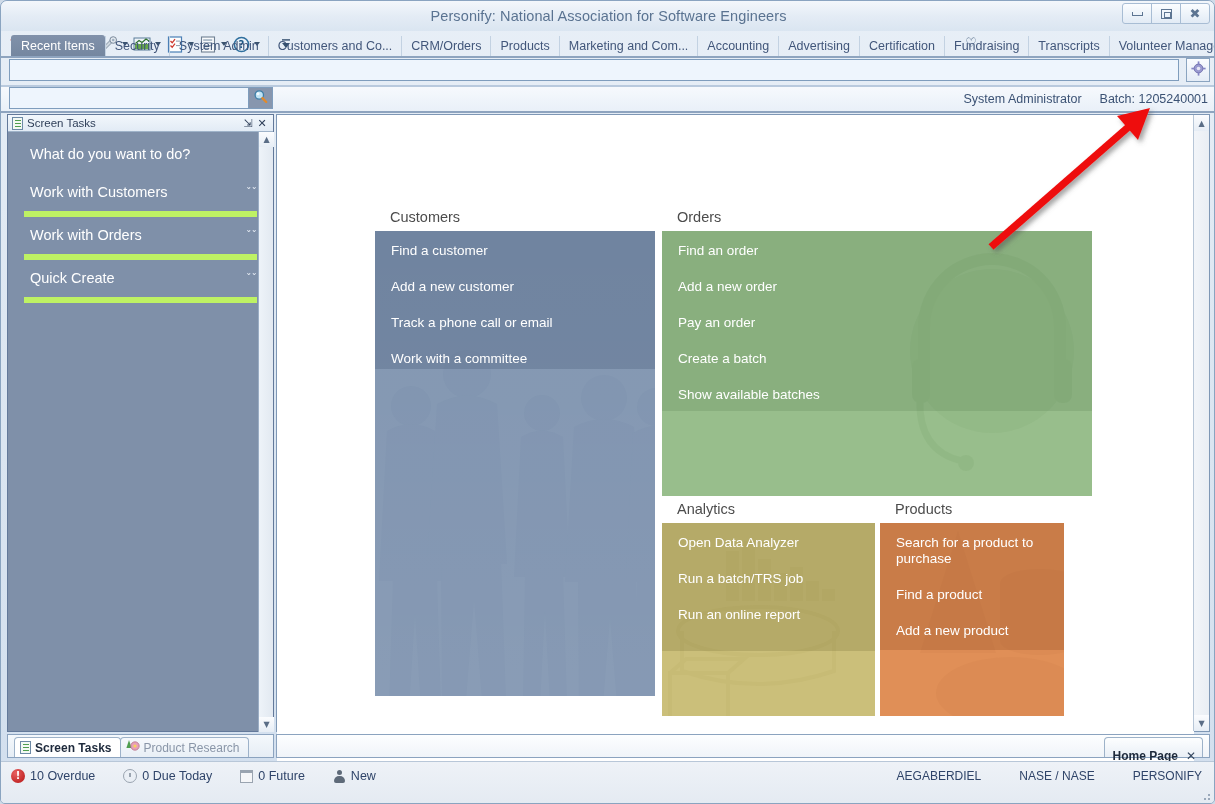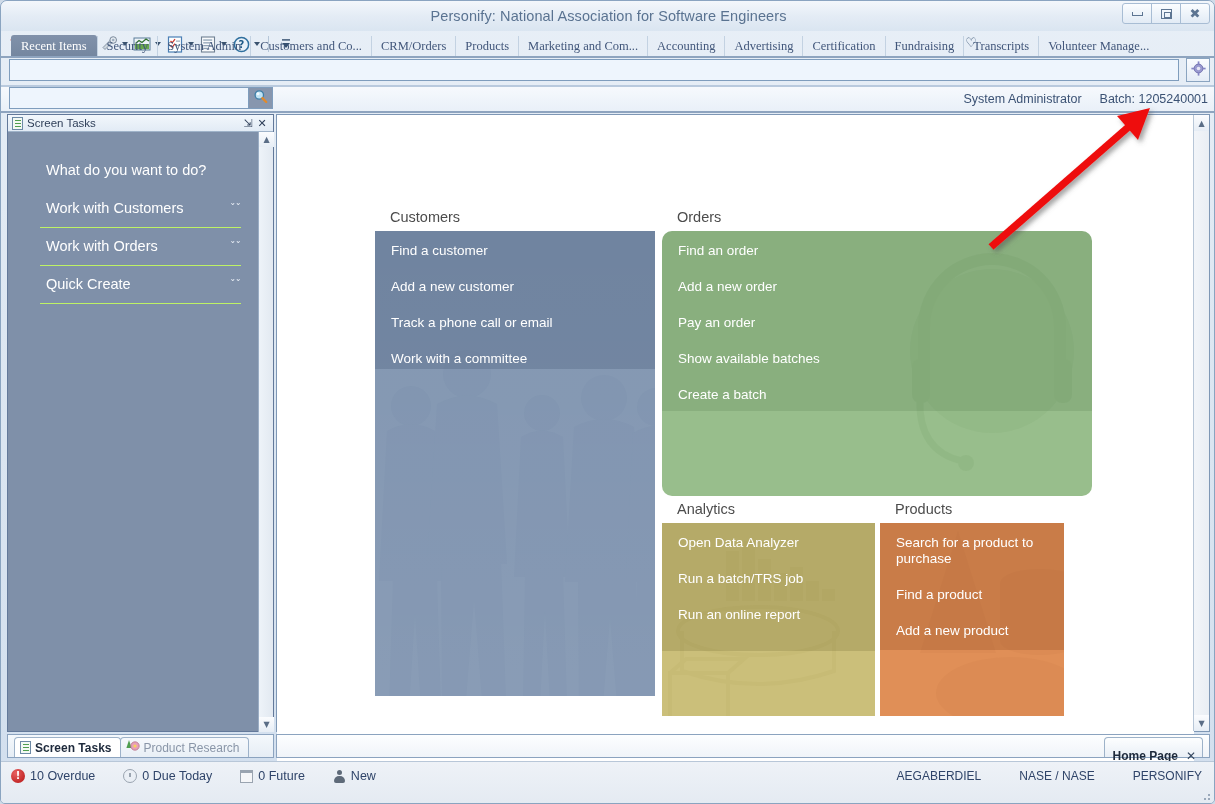--- a/index.html
+++ b/index.html
@@ -71,21 +71,21 @@
     width: 10px; height: 20px;
     display: flex; align-items: center; justify-content: center;
   }
   .tb-caret::after {
     content:""; border-left:3.5px solid transparent; border-right:3.5px solid transparent;
     border-top:4px solid #3a536f;
   }
   .tb-sep { width: 1px; height: 16px; background:#b5c6d8; margin: 0 5px; }
   #modulebar {
     position: absolute; left: 0; top: 32px;
-    width: 982px; height: 24px; font-family: Liberation Serif, serif;
+    width: 982px; height: 24px;
   }
   #modtabs {
     position: absolute; left: 10px; top: 0;
     display: flex; align-items: flex-end; height: 24px;
   }
   .mod-tab {
     height: 21px; line-height: 21px;
     padding: 0 9px;
     font-size: 12.5px;
     color: #41567a;
@@ -175,29 +175,29 @@
   #lp-header .ttl { margin-left: 4px; flex: 1; }
   .hdr-btn { width: 14px; text-align: center; font-size: 11px; color: #30405a; }
   .doc-icon {
     width: 11px; height: 13px; background: #f3f9f3;
     border: 1px solid #6d8aa6; position: relative;
   }
   .doc-icon::before {
     content:""; position:absolute; left:2px; top:2px; width:6px; height:1px;
     background:#4f9e4f; box-shadow: 0 3px 0 #4f9e4f, 0 6px 0 #4f9e4f;
   }
-  #lp-body { padding: 16px; }
+  #lp-body { padding: 0; }
   #lp-prompt {
     padding: 14px 0 12px 22px;
     font-size: 14.5px; color: #ffffff;
   }
   .lp-item {
     margin: 0 16px;
     padding: 10px 0 11px 6px;
-    border-bottom: 1px solid #bef264;
+    border-bottom: 6px solid #bef264;
     font-size: 14.5px; color: #ffffff;
     display: flex; align-items: center;
   }
   .lp-item .lbl { flex: 1; }
   .lp-chev { font-size: 11px; color: #e8eef6; font-family: "DejaVu Sans", sans-serif; }
   #lp-scroll {
     position: absolute; right: 0; top: 17px;
     width: 15px; height: 600px;
     background: linear-gradient(90deg,#eef3f9,#e2e9f1);
     border-left: 1px solid #9aadc4;
@@ -265,21 +265,21 @@
   .panel .art {
     position:absolute; inset:0; z-index:1;
     opacity:.30;
   }
 
   
   #p-customers { left: 98px; top: 80px; width: 280px; height: 465px; background:#8397b2; }
   #p-customers .shade-top { height: 138px; background: rgba(40,60,90,.20); }
 
   
-  #p-orders { left: 385px; top: 80px; width: 430px; height: 265px; background:#98be8c;border-radius:10px; }
+  #p-orders { left: 385px; top: 80px; width: 430px; height: 265px; background:#98be8c; }
   #p-orders .shade-top { height: 180px; background: rgba(40,80,40,.13); }
 
   
   #p-analytics { left: 385px; top: 372px; width: 213px; height: 193px; background:#cbbf7a; }
   #p-analytics .shade-top { height: 128px; background: rgba(80,70,20,.17); }
 
   
   #p-products { left: 603px; top: 372px; width: 184px; height: 193px; background:#e08f57; }
   #p-products .shade-top { height: 127px; background: rgba(110,50,15,.20); }
 
@@ -631,22 +631,22 @@
               <circle cx="304" cy="232" r="8" fill="#6f9a61"></circle>
             </g>
           </svg>
         </div>
         <div class="shade-bot" style="height:265px;"></div>
         <div class="shade-top"></div>
         <div class="items">
           <div class="item">Find an order</div>
           <div class="item">Add a new order</div>
           <div class="item">Pay an order</div>
+          <div class="item">Create a batch</div>
           <div class="item">Show available batches</div>
-          <div class="item">Create a batch</div>
         </div>
       </div>
 
       <div class="panel-title" style="left:400px; top:350px;">Analytics</div>
       <div class="panel" id="p-analytics">
         <div class="art">
           <svg width="213" height="193" viewBox="0 0 213 193">
             <g fill="#b3a65d" opacity=".55">
               <rect x="64" y="28" width="13" height="50"></rect>
               <rect x="80" y="18" width="13" height="60"></rect>

